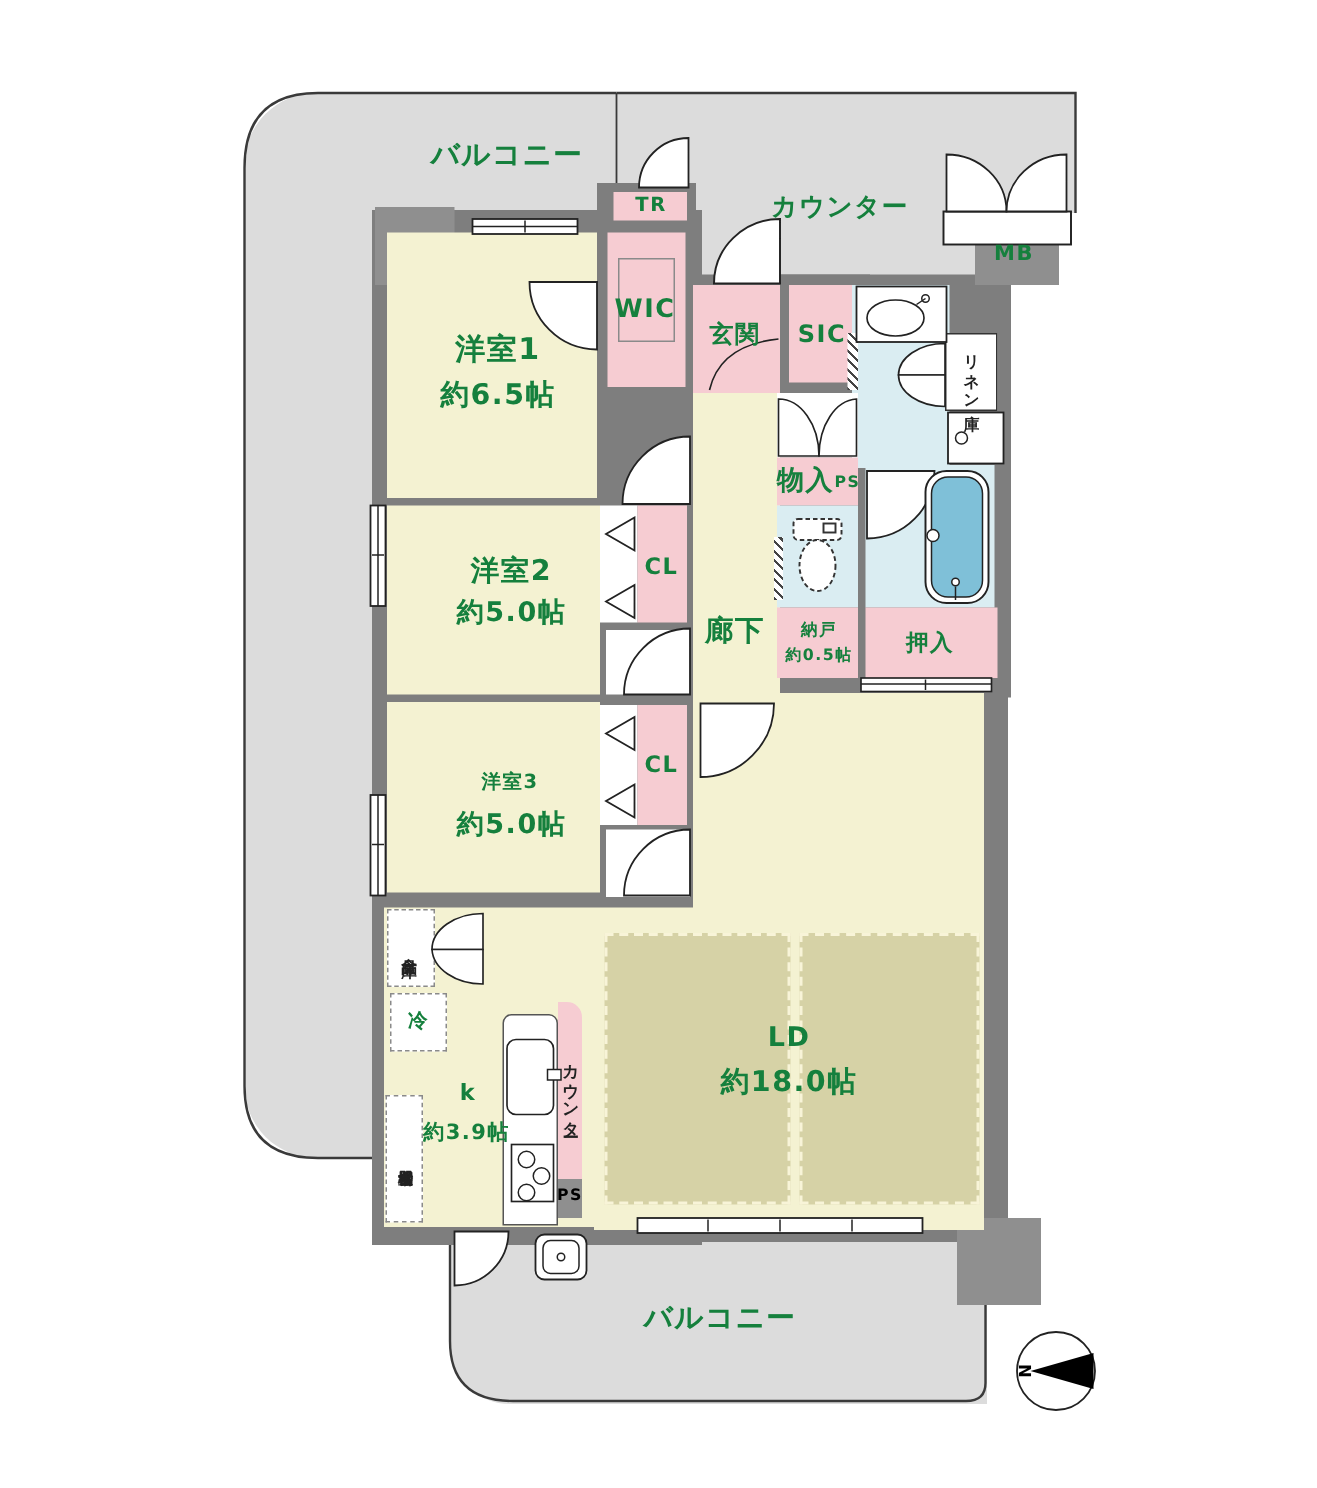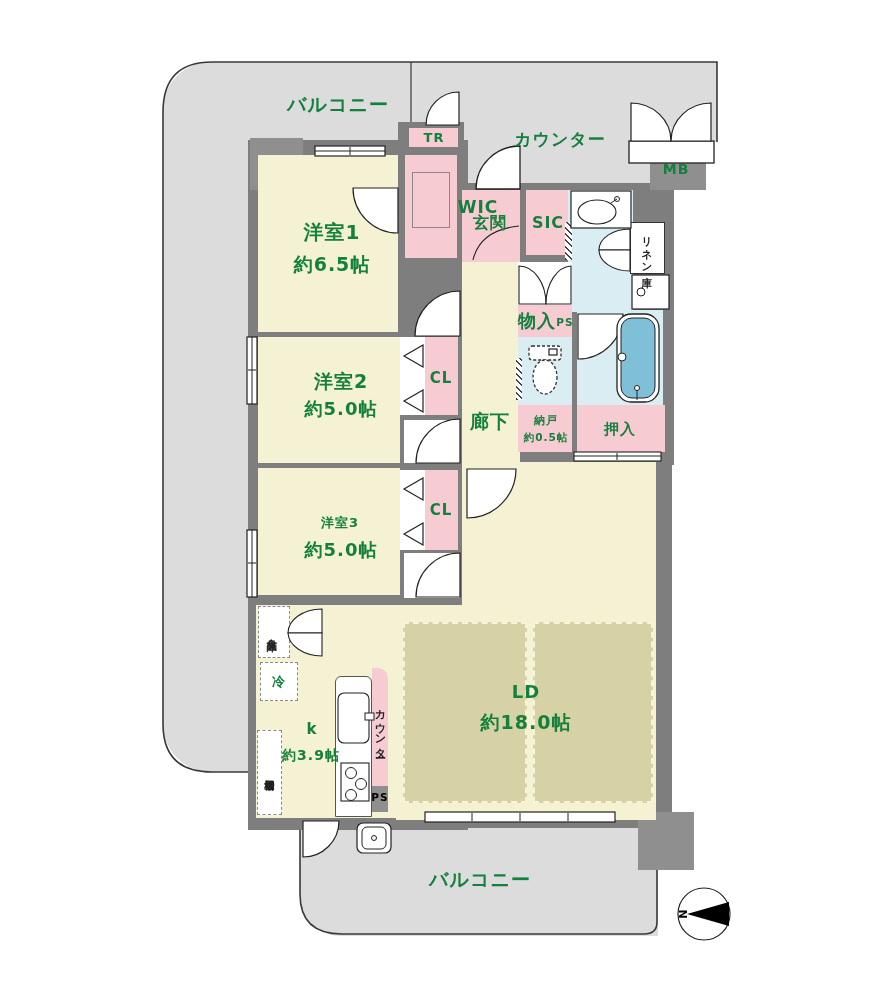--- a/index.html
+++ b/index.html
@@ -201,21 +201,21 @@
       <circle cx="704" cy="914" r="26" fill="#fff" stroke="#222" stroke-width="1.2"></circle>
       <polygon points="687,914 729,902 729,926" fill="#000"></polygon>
       <text x="682" y="914" font-size="11" font-weight="bold" fill="#000" text-anchor="middle" dominant-baseline="middle" transform="rotate(90 682 914)">N</text>
     </g>
   </svg>
 
   <div class="lbl" style="left:338px;top:104px;font-size:19px;">バルコニー</div>
   <div class="lbl" style="left:560px;top:139px;font-size:17px;">カウンター</div>
   <div class="lbl" style="left:676px;top:169px;font-size:14px;">MB</div>
   <div class="lbl" style="left:434px;top:137px;font-size:13px;">TR</div>
-  <div class="lbl" style="left:430px;top:207px;font-size:17px;margin-left:48px;">WIC</div>
+  <div class="lbl" style="left:430px;top:207px;font-size:17px;">WIC</div>
   <div class="lbl" style="left:490px;top:223px;font-size:16px;">玄関</div>
   <div class="lbl" style="left:548px;top:223px;font-size:16px;">SIC</div>
   <div class="vlbl" style="left:647px;top:249px;font-size:10.5px;">リネン庫</div>
   <div class="lbl" style="left:332px;top:232px;font-size:20px;">洋室1</div>
   <div class="lbl" style="left:332px;top:264px;font-size:19px;">約6.5帖</div>
   <div class="lbl" style="left:537px;top:321px;font-size:18px;">物入</div>
   <div class="lbl" style="left:565px;top:322px;font-size:10.5px;">PS</div>
   <div class="lbl" style="left:341px;top:381px;font-size:19px;">洋室2</div>
   <div class="lbl" style="left:341px;top:409px;font-size:18px;">約5.0帖</div>
   <div class="lbl" style="left:441px;top:378px;font-size:15px;">CL</div>

